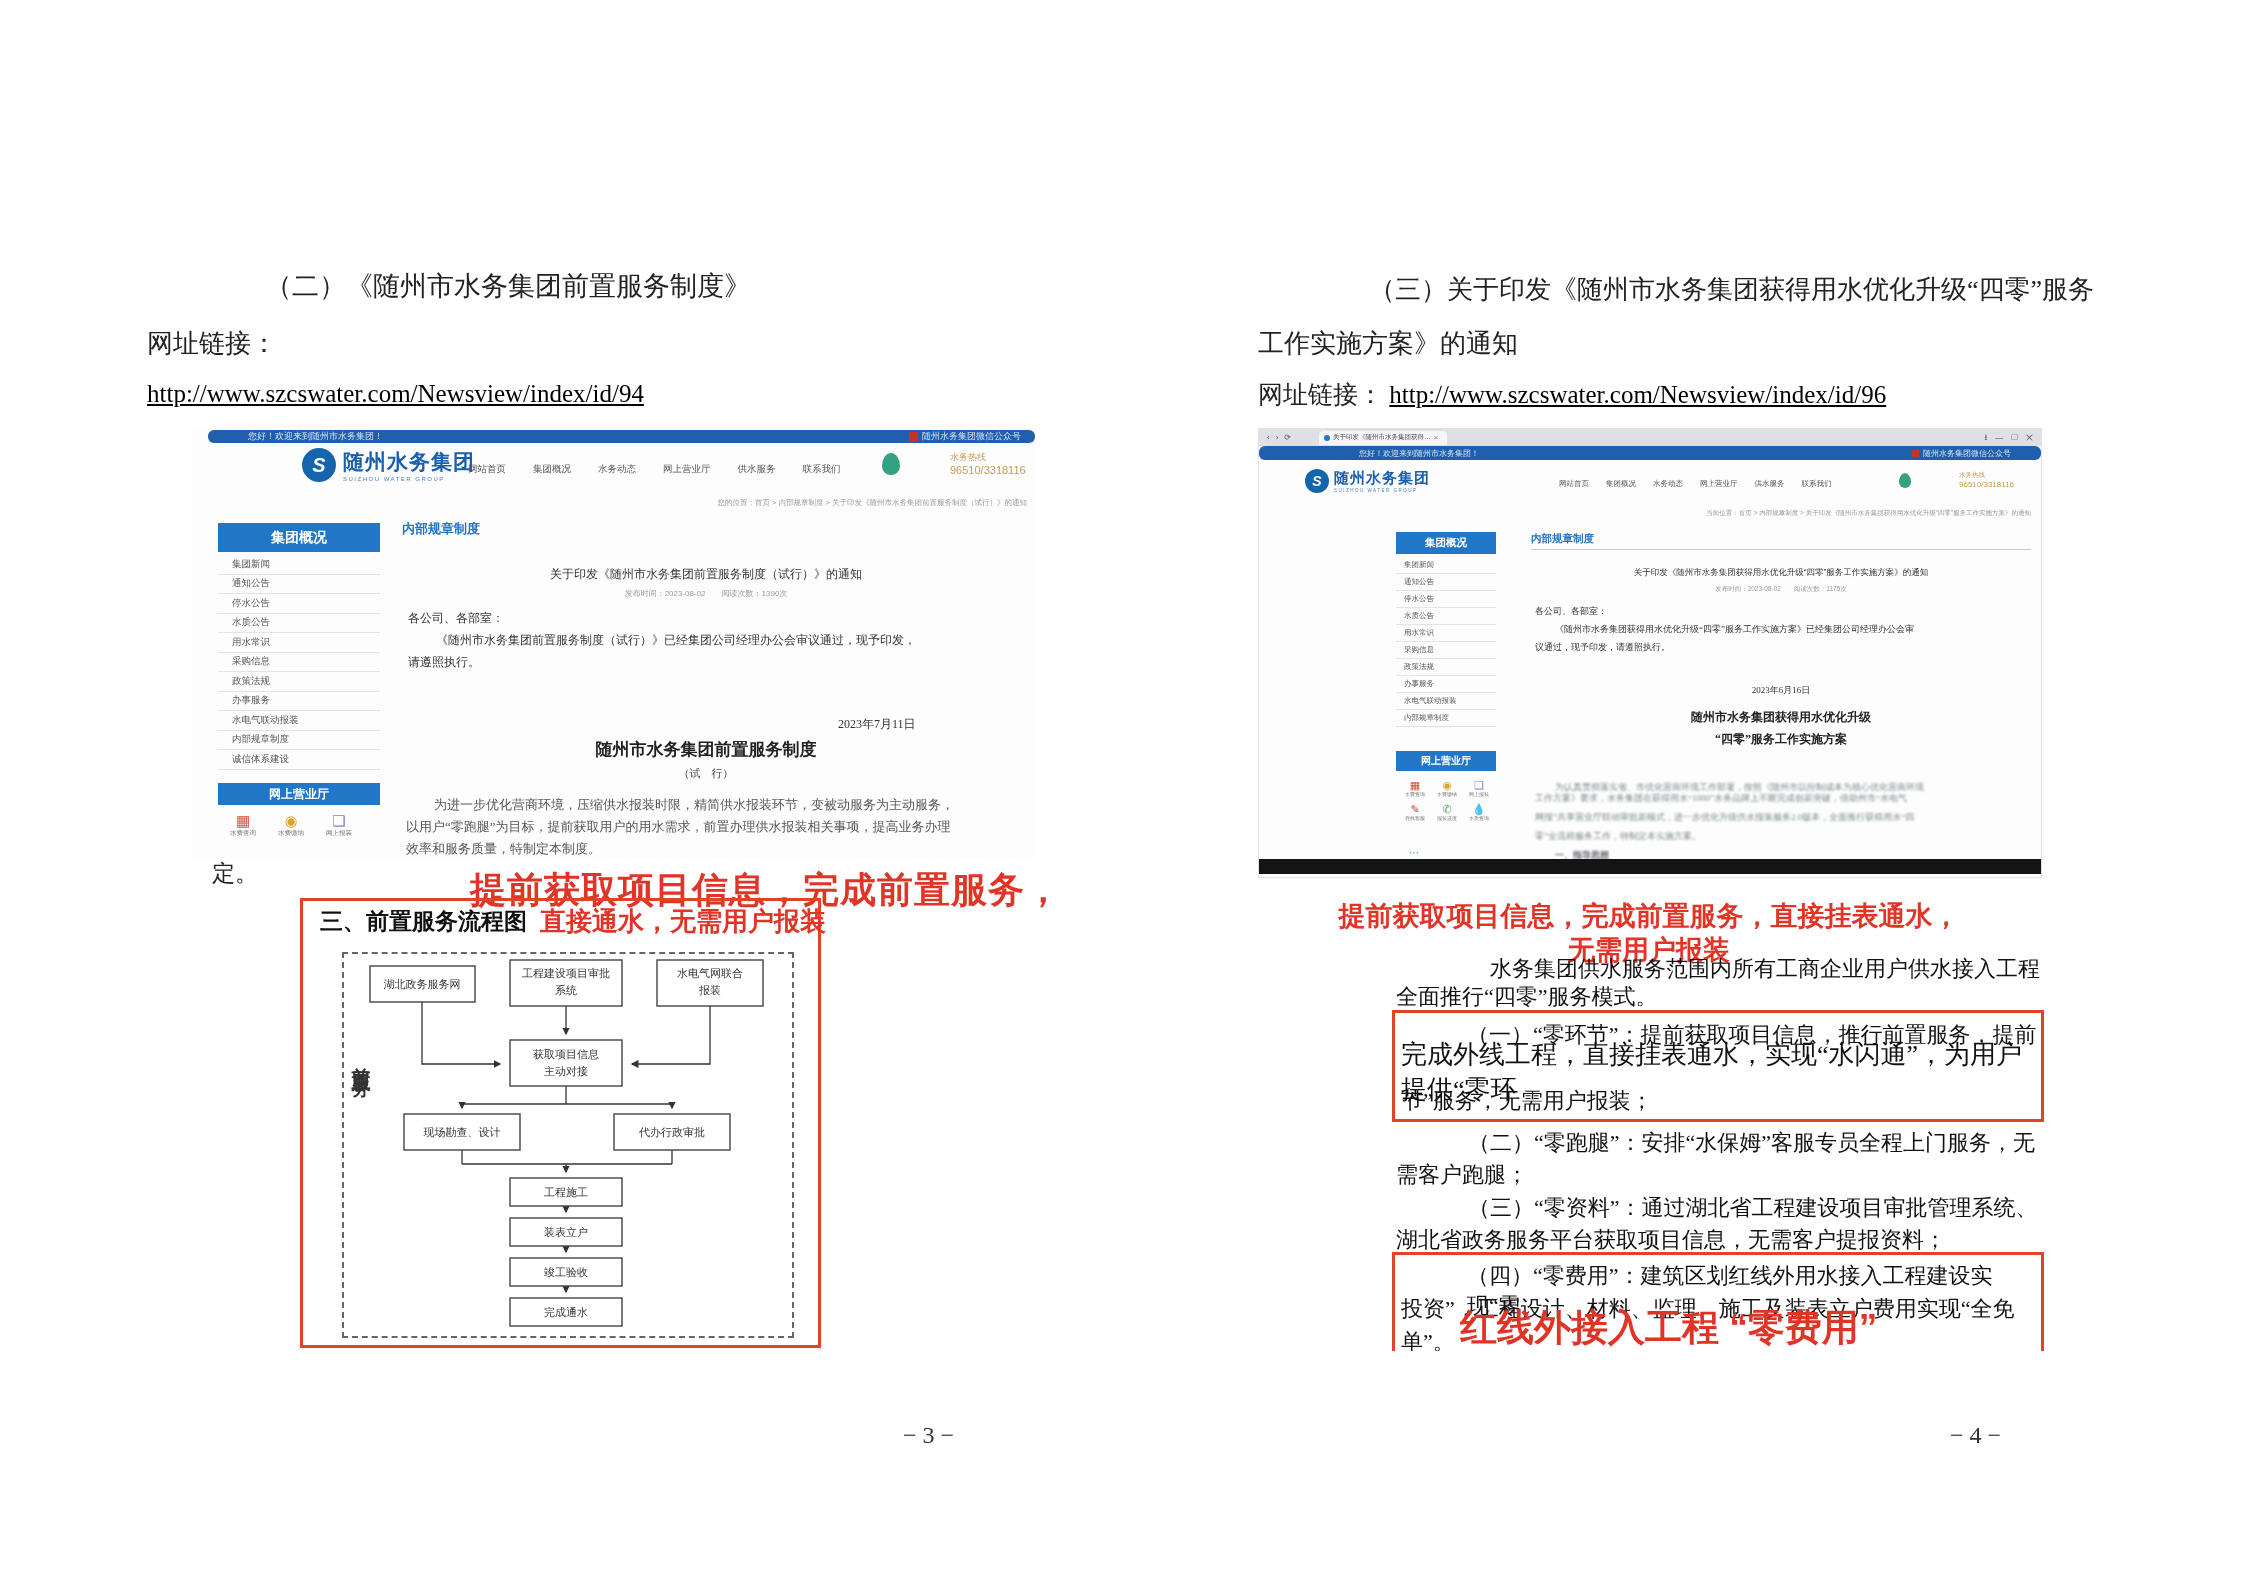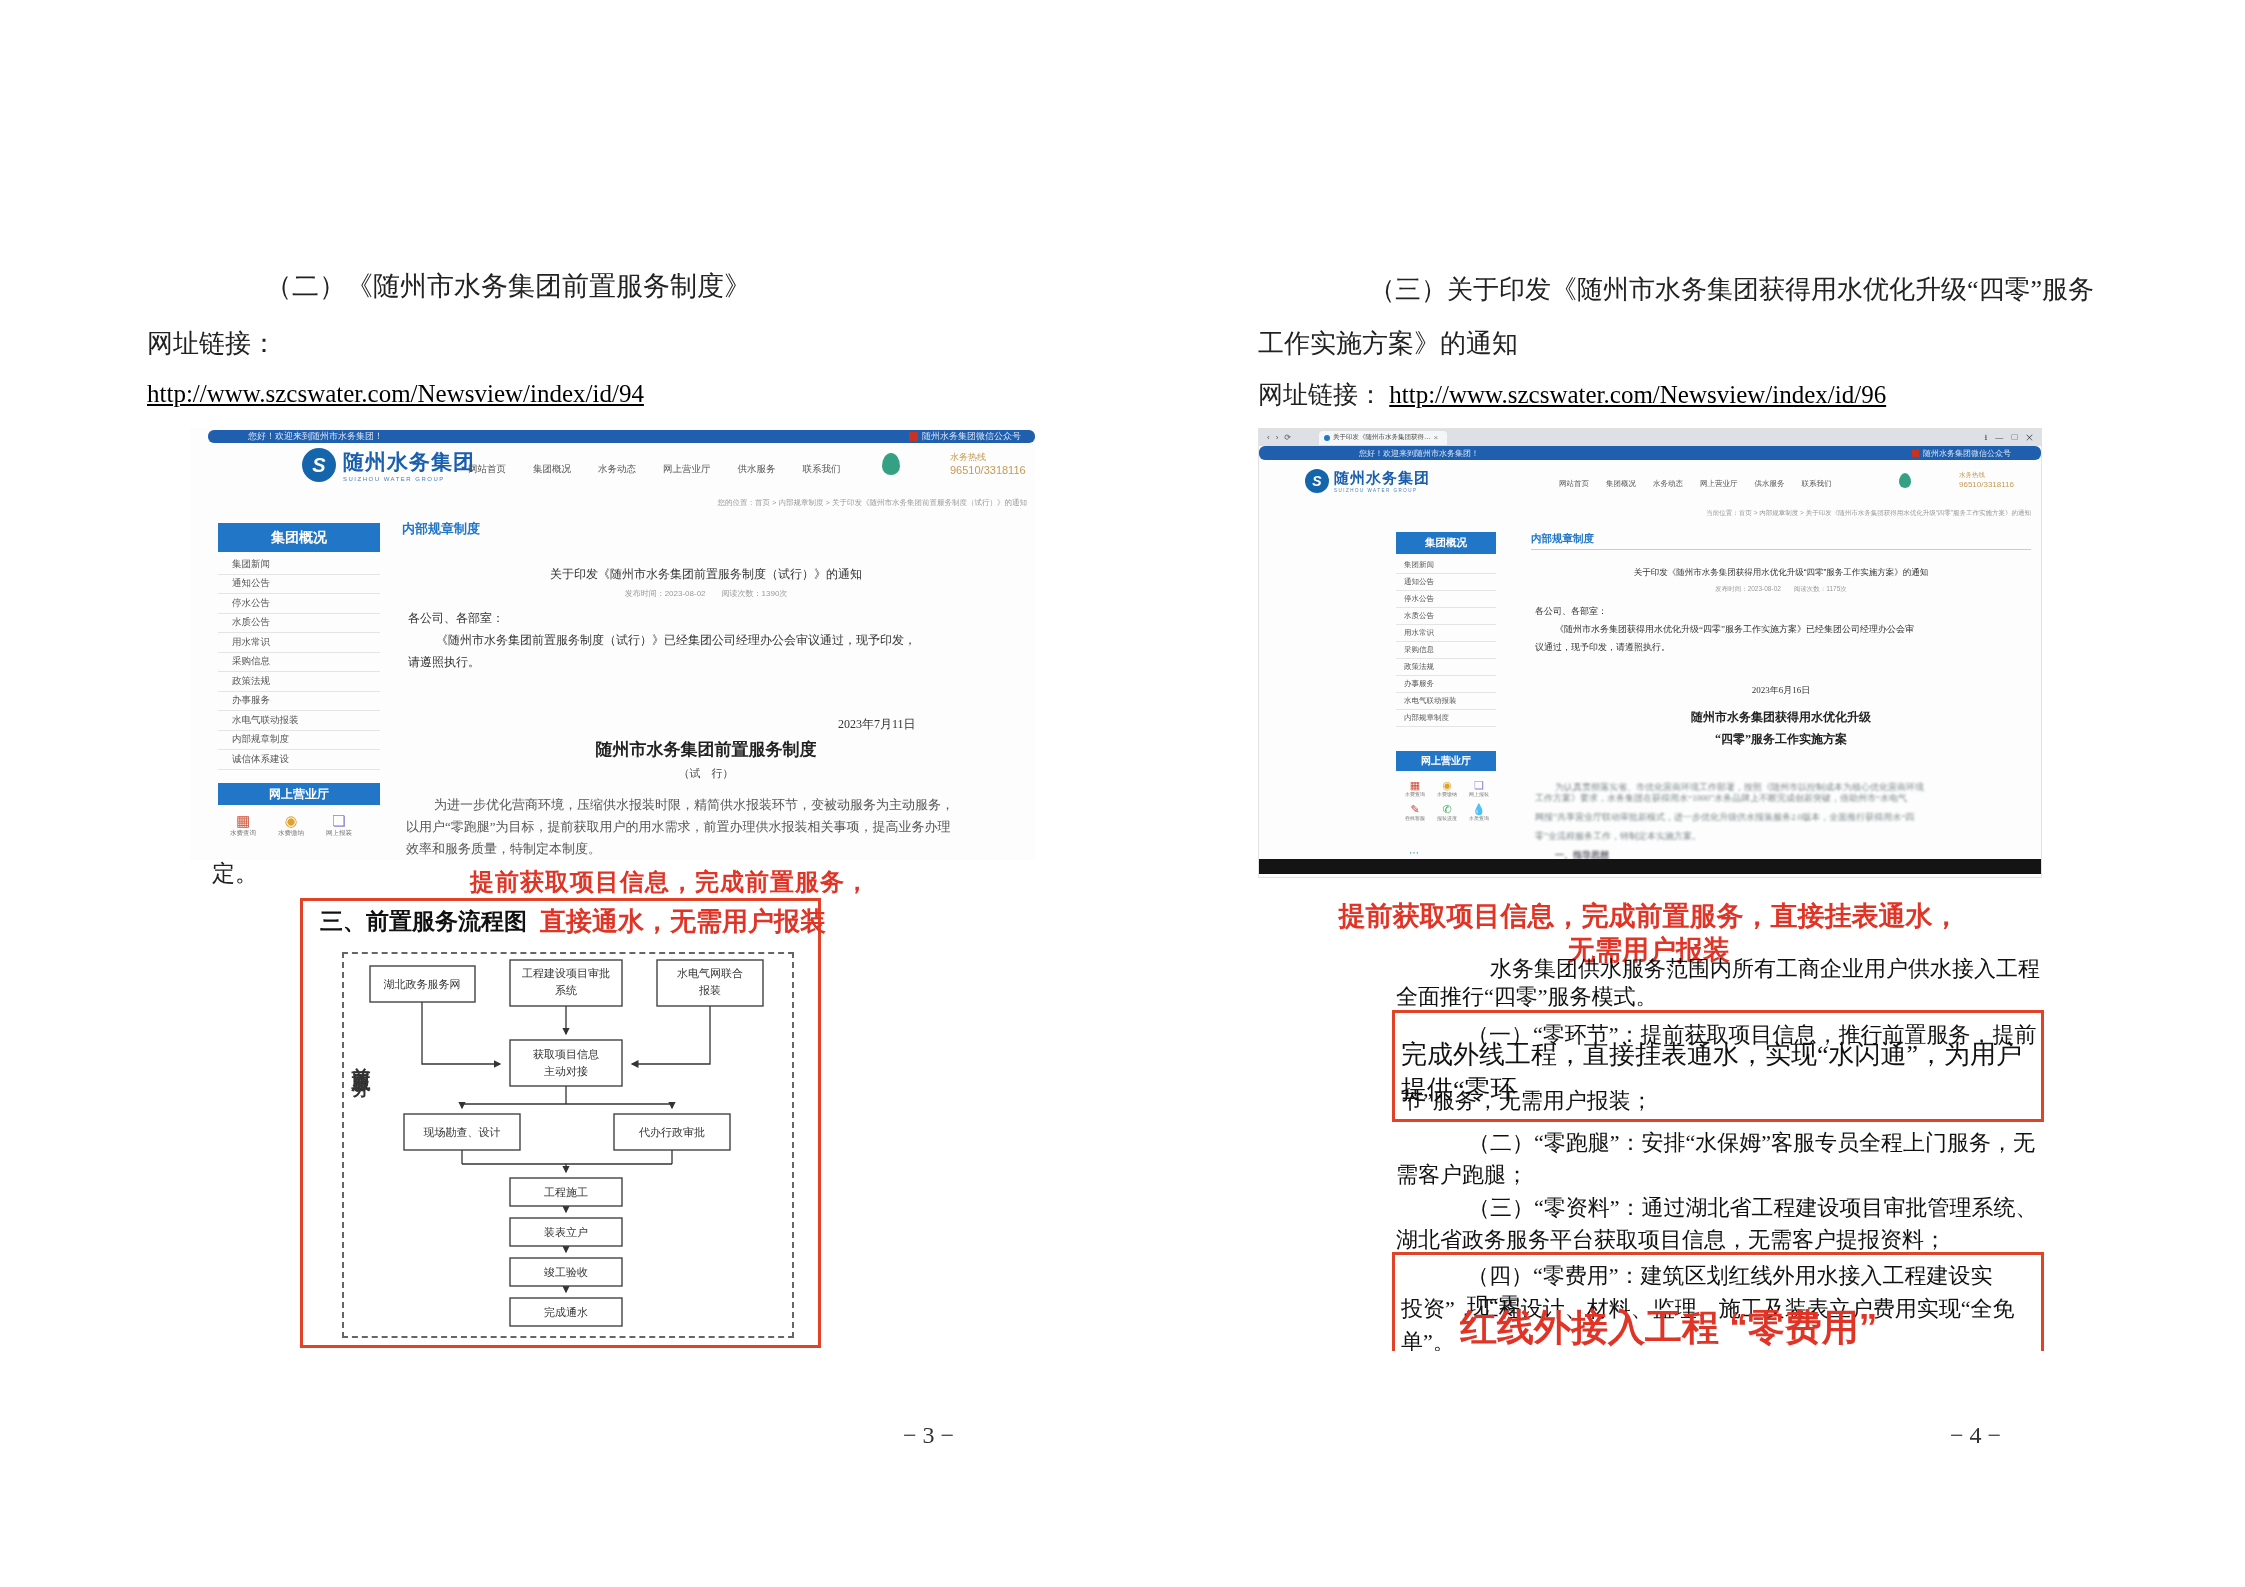--- a/index.html
+++ b/index.html
@@ -123,21 +123,21 @@
     <div class="abs serif sh" style="left:218px;top:226px;font-size:12px;color:#333;">请遵照执行。</div>
     <div class="abs serif sh" style="left:648px;top:288px;font-size:12px;color:#333;">2023年7月11日</div>
     <div class="abs center serif sh" style="left:210px;top:310px;width:612px;font-size:17px;font-weight:bold;color:#222;">随州市水务集团前置服务制度</div>
     <div class="abs center serif sh" style="left:210px;top:338px;width:612px;font-size:11px;color:#444;">（试　行）</div>
     <div class="abs serif sh" style="left:244px;top:368px;font-size:13px;color:#555;">为进一步优化营商环境，压缩供水报装时限，精简供水报装环节，变被动服务为主动服务，</div>
     <div class="abs serif sh" style="left:216px;top:390px;font-size:13px;color:#555;">以用户“零跑腿”为目标，提前获取用户的用水需求，前置办理供水报装相关事项，提高业务办理</div>
     <div class="abs serif sh" style="left:216px;top:412px;font-size:13px;color:#555;">效率和服务质量，特制定本制度。</div>
   </div>
 
   <div class="abs serif" style="left:212px;top:858px;font-size:23px;">定。</div>
-  <div class="abs red" style="left:470px;top:866px;font-size:24px;letter-spacing:1px;">提前获取项目信息，完成前置服务，</div>
+  <div class="abs red" style="left:470px;top:866px;font-size:36px;letter-spacing:1px;">提前获取项目信息，完成前置服务，</div>
 
   <div class="redbox" style="left:300px;top:898px;width:515px;height:444px;"></div>
   <div class="abs" style="left:320px;top:906px;font-size:23px;font-weight:bold;color:#111;">三、前置服务流程图</div>
   <div class="abs red" style="left:540px;top:904px;font-size:26px;">直接通水，无需用户报装</div>
 
   <div class="abs" style="left:342px;top:952px;width:448px;height:382px;border:2px dashed #666;"></div>
   <div class="abs flow-label" style="left:348px;top:1052px;font-size:19px;">前置服务</div>
 
   <svg class="abs" style="left:342px;top:952px;" width="448" height="382" viewBox="0 0 448 382">
     <defs>

